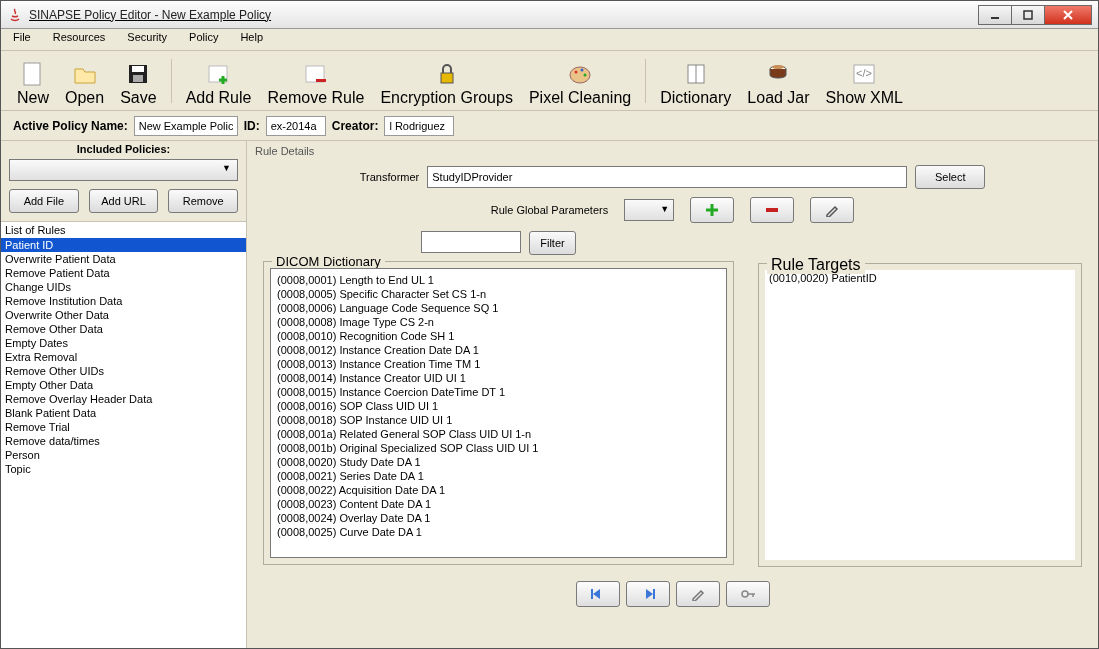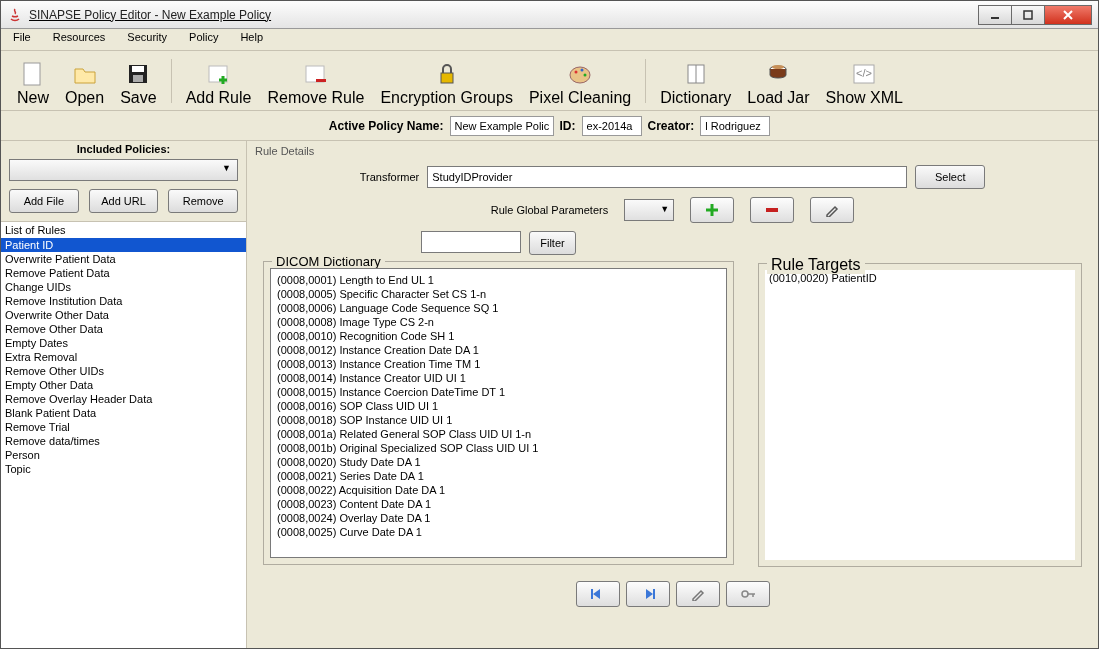--- a/index.html
+++ b/index.html
@@ -11,21 +11,21 @@
 .winctrls { display:flex; gap:0; }
 .winbtn { width:34px; height:20px; border:1px solid #6a6a6a; background:linear-gradient(#f7f7f7,#d9d9d9); display:flex; align-items:center; justify-content:center; margin-left:-1px;}
 .winbtn.close { background:linear-gradient(#f07a6a,#d1311d); color:#fff; width:48px;}
 .menubar { height:22px; background:#ece9d8; border-bottom:1px solid #c7c2b2; display:flex; padding:0 4px; gap:6px;}
 .menubar span { padding:2px 8px; }
 .toolbar { height:60px; background:#ece9d8; border-bottom:1px solid #c7c2b2; display:flex; align-items:center; padding:2px 8px; gap:0;}
 .tbtn { display:flex; flex-direction:column; align-items:center; justify-content:flex-end; padding:2px 8px; height:56px; gap:2px;}
 .tbtn .ic { width:26px; height:26px; display:flex; align-items:center; justify-content:center; }
 .tbtn .lbl { font-size:16px;text-align:right; }
 .tsep { width:1px; height:44px; background:#c7c2b2; margin:0 6px;}
-.activebar { height:30px; background:#ece9d8; border-bottom:1px solid #c7c2b2; display:flex; align-items:center; justify-content:center; gap:6px; padding:0 12px;}
+.activebar { height:30px; background:#ece9d8; border-bottom:1px solid #c7c2b2; display:flex; align-items:center; gap:6px; padding:0 12px;}
 .activebar .lbl { font-weight:bold; font-size:12px;}
 .activebar input { border:1px solid #999; height:20px; padding:1px 4px; background:#fff;}
 .body { flex:1; display:flex; min-height:0;}
 .left { width:246px; border-right:1px solid #c7c2b2; display:flex; flex-direction:column; background:#ece9d8;}
 .left .hdr { text-align:center; font-weight:bold; padding:2px 0;}
 .left .combo { margin:2px 8px; height:22px; border:1px solid #7a7a7a; background:linear-gradient(#fafafa,#e0e0e0); position:relative;}
 .left .combo::after{content:"▼"; position:absolute; right:6px; top:3px; font-size:9px;}
 .left .btnrow { display:flex; gap:10px; padding:6px 8px 8px 8px;}
 .btn3d { height:24px; border:1px solid #7a7a7a; background:linear-gradient(#fafafa,#dcdcdc); border-radius:3px; padding:2px 10px; display:inline-flex; align-items:center; justify-content:center;}
 .rules { flex:1; background:#fff; border-top:1px solid #c7c2b2; overflow:auto;}

